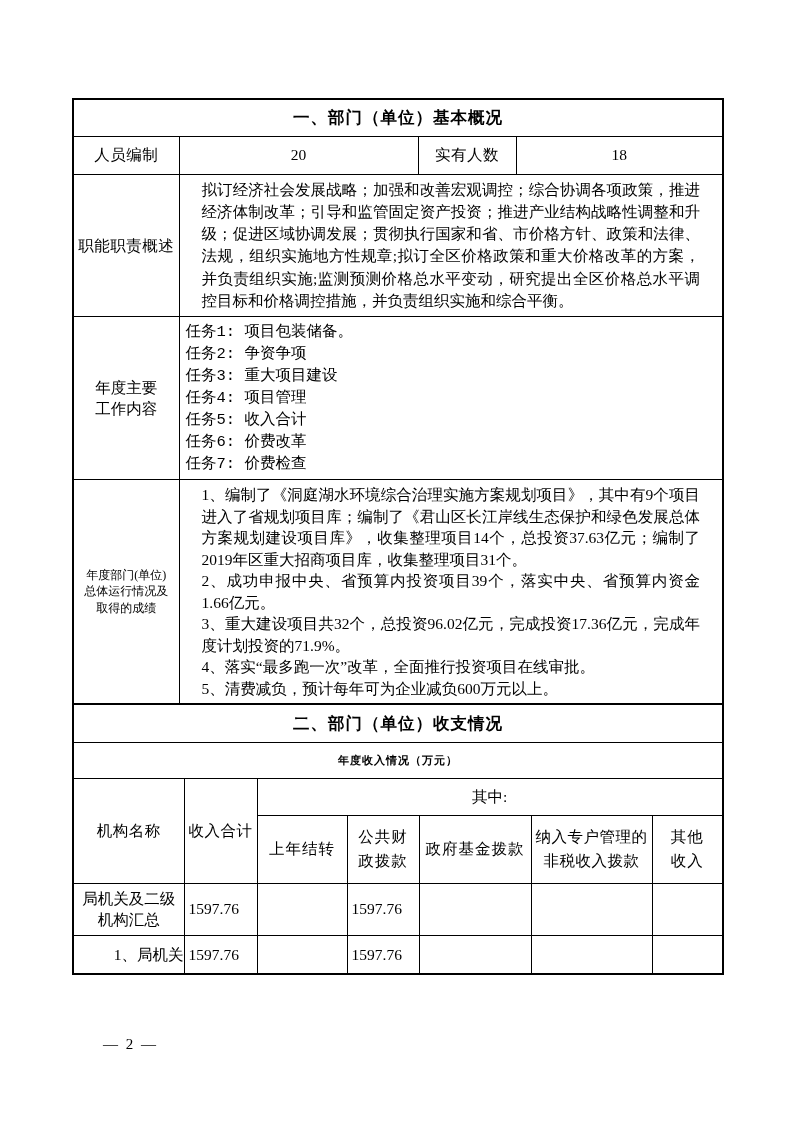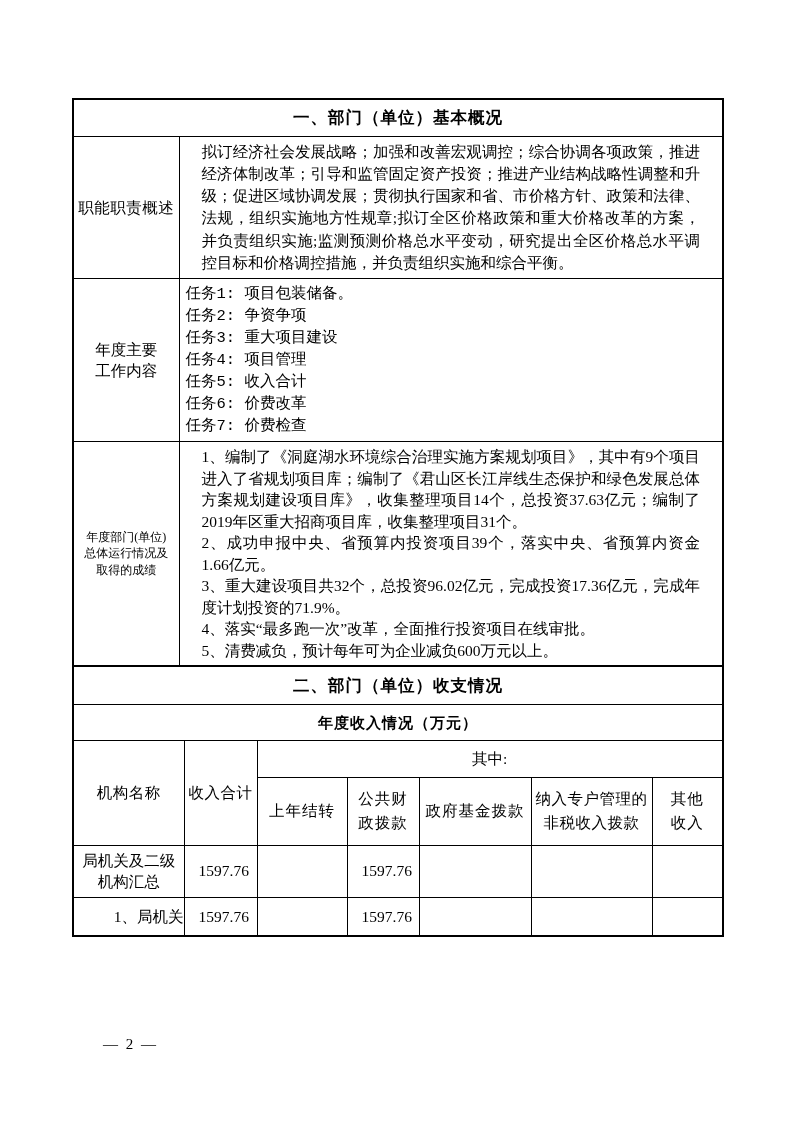--- a/index.html
+++ b/index.html
@@ -30,39 +30,39 @@
   .sec-title {
     font-family: "Liberation Sans", "DejaVu Sans", sans-serif;
     font-weight: bold;
     font-size: 16.5px;
     height: 37px;
     letter-spacing: 1px;
   }
   .sub-title {
     font-family: "Liberation Sans", "DejaVu Sans", sans-serif;
     font-weight: bold;
-    font-size: 15px;
+    font-size: 11px;
     height: 36px;
     letter-spacing: 1px;
   }
   .lbl { letter-spacing: 3px; }
   .lbl-tight { letter-spacing: 0.5px; }
   .pre { white-space: pre-line; }
 
   .content {
     text-align: justify;
     padding: 4px 22px;
     vertical-align: middle;
   }
   .content .para { text-align: justify; line-height: 21.5px; }
   .tasks-cell { padding: 4px 6px; vertical-align: middle; text-align: left; }
   .tasks-cell .task { line-height: 22px; text-align: left; font-family: Liberation Mono, monospace; }
   .duty-cell { line-height: 22.3px; }
 
-  .num-cell { text-align: left; padding-left: 14px; }
+  .num-cell { text-align: left; padding-left: 4px; }
   .org-left { text-align: right; padding-left: 12px; }
 
   .h38 { height: 38px; }
   .h37 { height: 37px; }
   .h134 { height: 134px; }
   .h160 { height: 160px; }
   .h217 { height: 217px; }
   .h68 { height: 68px; }
   .h52 { height: 52px; }
   .h39 { height: 39px; }
@@ -85,20 +85,26 @@
     <table class="t1">
       <colgroup>
         <col style="width:106px">
           <col style="width:239px">
           <col style="width:98px">
           <col style="width:207px">
       </colgroup>
       <tbody>
           <tr>
         <td colspan="4" class="sec-title">一、部门（单位）基本概况</td>
+      </tr>
+      <tr class="h38">
+        <td class="lbl-tight">人员编制</td>
+        <td>20</td>
+        <td class="lbl-tight">实有人数</td>
+        <td>18</td>
       </tr>
       <tr class="h134">
         <td class="lbl-tight">职能职责概述</td>
         <td colspan="3" class="content duty-cell">拟订经济社会发展战略；加强和改善宏观调控；综合协调各项政策，推进经济体制改革；引导和监管固定资产投资；推进产业结构战略性调整和升级；促进区域协调发展；贯彻执行国家和省、市价格方针、政策和法律、法规，组织实施地方性规章;拟订全区价格政策和重大价格改革的方案，并负责组织实施;监测预测价格总水平变动，研究提出全区价格总水平调控目标和价格调控措施，并负责组织实施和综合平衡。</td>
       </tr>
       <tr class="h160">
         <td class="pre">年度主要
 工作内容</td>
         <td colspan="3" class="tasks-cell">
           <div class="task">任务1: 项目包装储备。</div>

